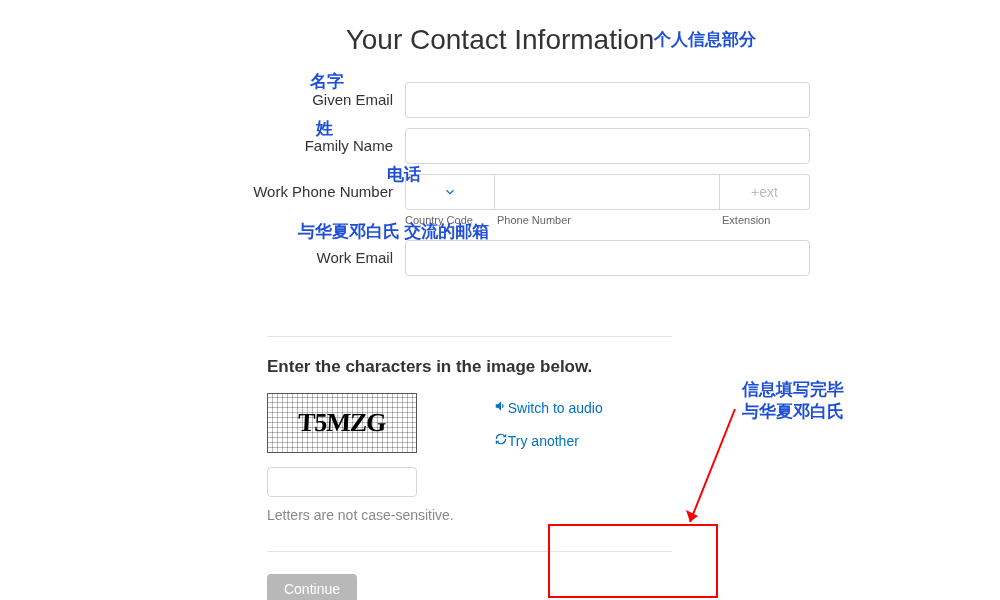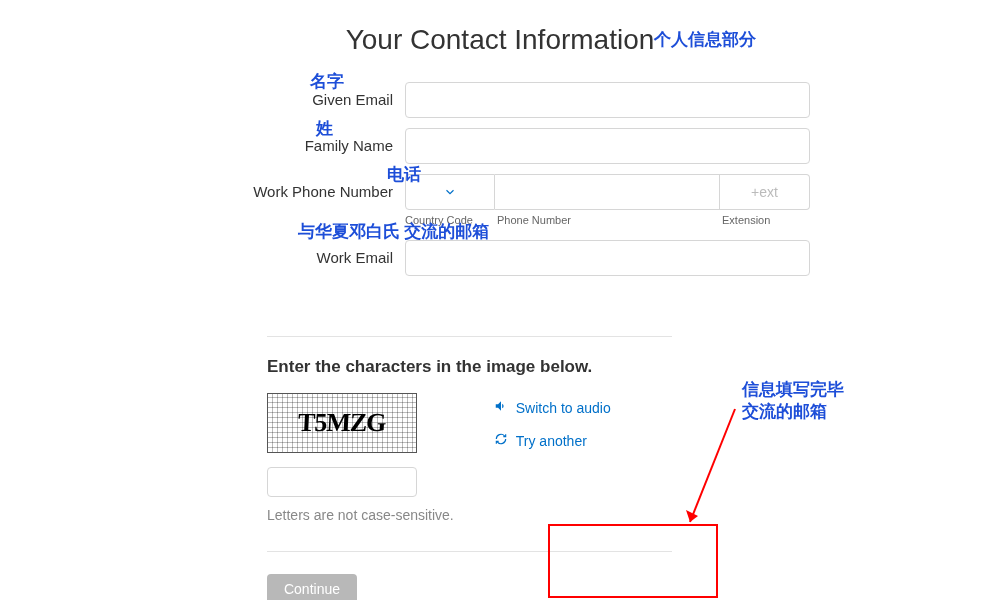--- a/index.html
+++ b/index.html
@@ -25,21 +25,21 @@
     .divider2 { width: 405px; margin-left: 267px; border: none; border-top: 1px solid #e3e3e3; margin-top: 28px; margin-bottom: 22px; }
     .captcha-section { margin-left: 267px; width: 450px; }
     .captcha-header { font-size: 17px; font-weight: 600; color: #333; margin-bottom: 16px; }
     .captcha-row { display: flex; gap: 40px; }
     .captcha-left { display: flex; flex-direction: column; }
     .captcha-image { width: 150px; height: 60px; border: 1px solid #555; background-image: repeating-linear-gradient(0deg, #fff 0 4px, #bbb 4px 5px), repeating-linear-gradient(90deg, #fff 0 4px, #bbb 4px 5px); background-blend-mode: multiply; display: flex; align-items: center; justify-content: center; position: relative; }
     .captcha-text { font-family: "Comic Sans MS", cursive; font-size: 26px; font-weight: 700; color: #000; letter-spacing: -1px; transform: skewX(-3deg); }
     .captcha-input { width: 150px; height: 30px; border: 1px solid #d6d6d6; border-radius: 4px; margin-top: 14px; padding: 0 8px; font-size: 13px; }
     .captcha-note { font-size: 14px; color: #888; margin-top: 10px; }
     .captcha-right { padding-top: 6px; }
-    .cap-link { display: flex; align-items: center; gap: 8px; color: #0070c9; font-size: 14px; cursor: pointer; margin-bottom: 16px; }
+    .cap-link { display: flex; align-items: center; color: #0070c9; font-size: 14px; cursor: pointer; margin-bottom: 16px; }
     .cap-link svg { width: 14px; height: 14px; fill: #0070c9; }
     .cap-link-refresh svg { fill: none; stroke: #0070c9; stroke-width: 2; }
     .continue-wrap { margin-left: 267px; width: 405px; display: flex; justify-content: flex-start; }
     .continue-btn { background: #b8b8b8; color: #fff; font-size: 14px; border: none; border-radius: 4px; height: 30px; width: 90px; cursor: pointer; }
     
     .anno { position: absolute; font-family: Liberation Serif, serif; font-weight: 700; font-size: 17px; color: #1d4ed8; pointer-events: none; }
     .anno-title { top: 28px; left: 654px; }
     .anno-given { top: 70px; left: 310px; }
     .anno-family { top: 117px; left: 316px; }
     .anno-phone { top: 163px; left: 387px; }
@@ -134,18 +134,18 @@
 <div class="continue-wrap">
   <button class="continue-btn">Continue</button>
 </div>
 
 <div class="anno anno-title">个人信息部分</div>
 <div class="anno anno-given">名字</div>
 <div class="anno anno-family">姓</div>
 <div class="anno anno-phone">电话</div>
 <div class="anno anno-email">与华夏邓白氏 交流的邮箱</div>
 <div class="anno anno-right1">信息填写完毕</div>
-<div class="anno anno-right2">交流的邮箱</div>
+<div class="anno anno-right2">与华夏邓白氏</div>
 <div class="red-box"></div>
 <svg class="arrow-svg" viewBox="0 0 60 130">
   <line x1="55" y1="5" x2="10" y2="118" stroke="#ff0000" stroke-width="2"></line>
   <polygon points="10,118 6,106 18,112" fill="#ff0000"></polygon>
 </svg>
 
 </body></html>

